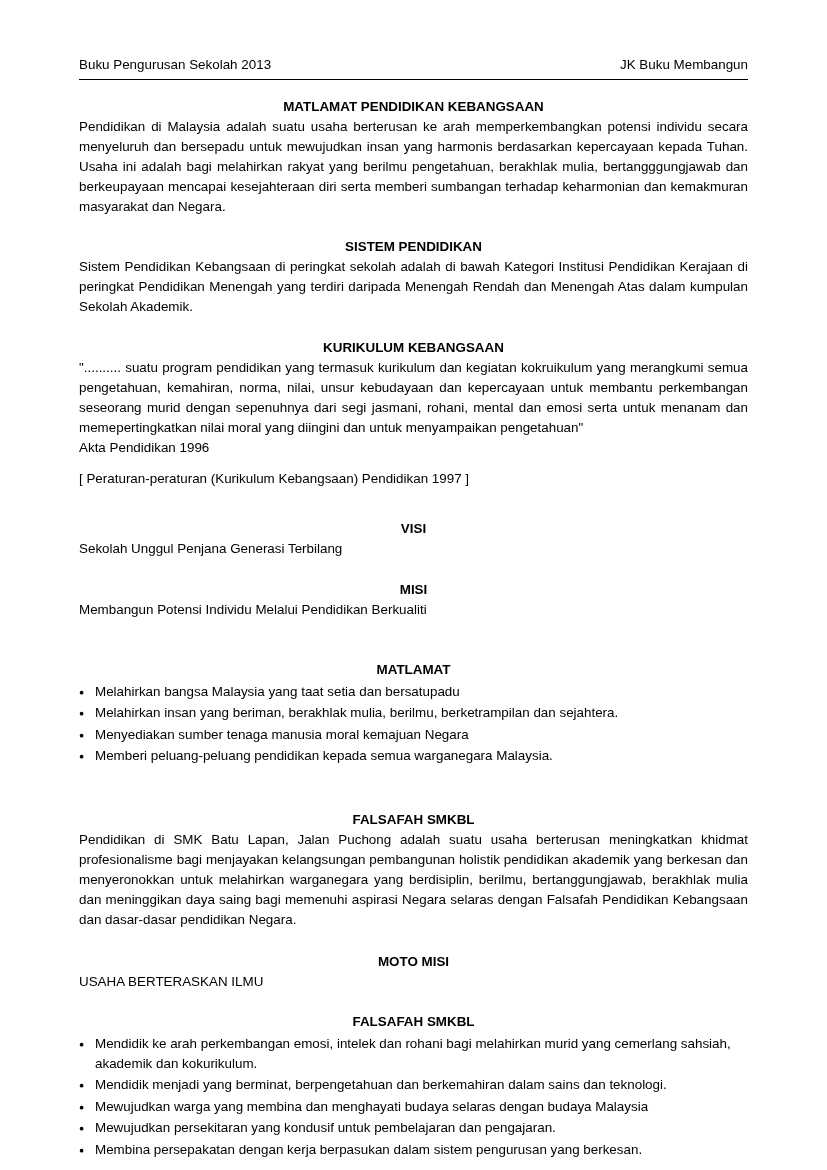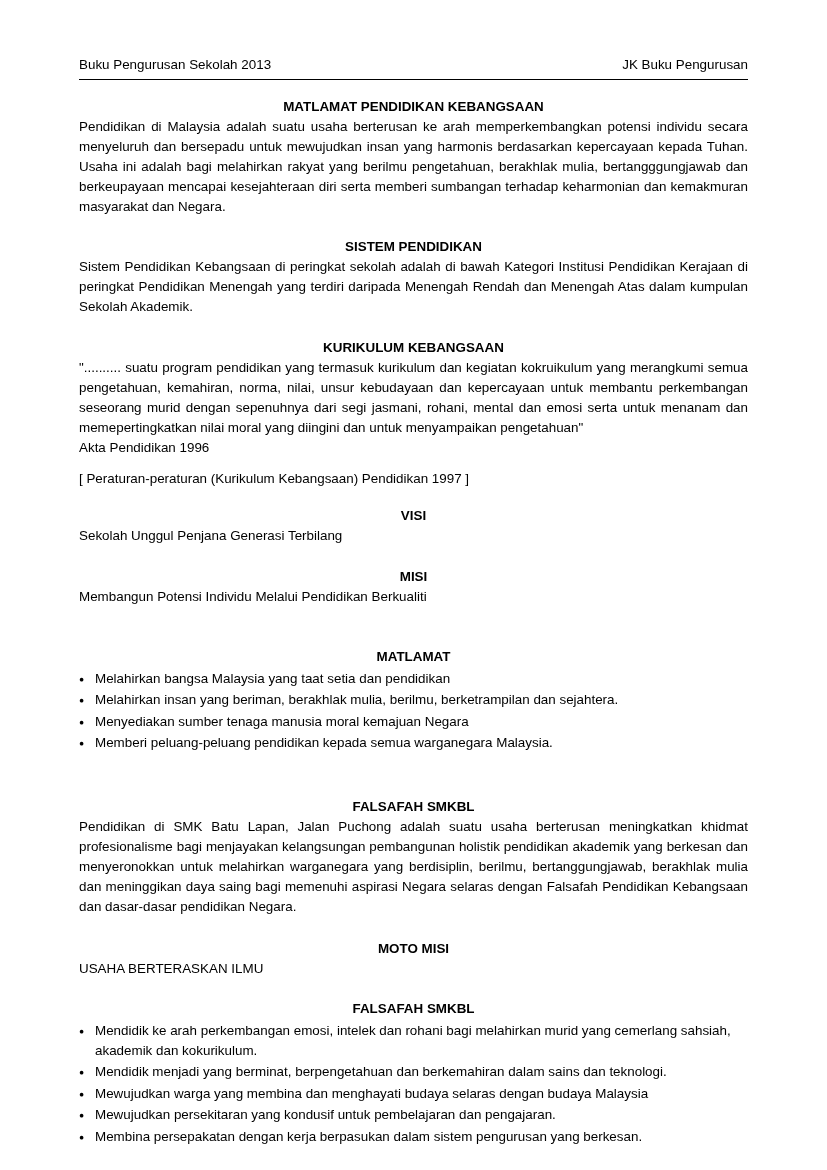--- a/index.html
+++ b/index.html
@@ -49,35 +49,35 @@
     flex: 0 0 16px;
     width: 16px;
     font-size: 8.5px;
     line-height: 20px;
   }
   ul.bullets li .li-text { flex: 1; }
   
   .s-falsafah-k   { margin-top: 17px; }
   .s-sistem       { margin-top: 20px; }
   .s-kurikulum    { margin-top: 21px; }
-  .s-visi         { margin-top: 17px; }
+  .s-visi         { margin-top: 30px; }
   .s-misi         { margin-top: 21px; }
   .s-matlamat     { margin-top: 40px; }
   .s-falsafah-s   { margin-top: 44px; }
   .s-moto         { margin-top: 22px; }
   .s-objektif     { margin-top: 20px; }
 </style>
 </head>
 <body>
 
 <div class="page">
 
   <div class="page-header">
     <span>Buku Pengurusan Sekolah 2013</span>
-    <span>JK Buku Pengurusan</span>
+    <span>JK Buku Membangun</span>
   </div>
 
   <div class="s-falsafah-k">
     <p class="heading">MATLAMAT PENDIDIKAN KEBANGSAAN</p>
     <p class="para">Pendidikan di Malaysia adalah suatu usaha berterusan ke arah memperkembangkan potensi individu secara menyeluruh dan bersepadu untuk mewujudkan insan yang harmonis berdasarkan kepercayaan kepada Tuhan. Usaha ini adalah bagi melahirkan rakyat yang berilmu pengetahuan, berakhlak mulia, bertangggungjawab dan berkeupayaan mencapai kesejahteraan diri serta memberi sumbangan terhadap keharmonian dan kemakmuran masyarakat dan Negara.</p>
   </div>
 
   <div class="s-sistem">
     <p class="heading">SISTEM PENDIDIKAN</p>
     <p class="para">Sistem Pendidikan Kebangsaan di peringkat sekolah adalah di bawah Kategori Institusi Pendidikan Kerajaan di peringkat Pendidikan Menengah yang terdiri daripada Menengah Rendah dan Menengah Atas dalam kumpulan Sekolah Akademik.</p>
@@ -98,21 +98,21 @@
   <div class="s-misi">
     <p class="heading">MISI</p>
     <p class="line">Membangun Potensi Individu Melalui Pendidikan Berkualiti</p>
   </div>
 
   <div class="s-matlamat">
     <p class="heading">MATLAMAT</p>
     <ul class="bullets">
       <li>
         <span class="bullet">●</span>
-        <span class="li-text">Melahirkan bangsa Malaysia yang taat setia dan pendidikan</span>
+        <span class="li-text">Melahirkan bangsa Malaysia yang taat setia dan bersatupadu</span>
       </li>
       <li>
         <span class="bullet">●</span>
         <span class="li-text">Melahirkan insan yang beriman, berakhlak mulia, berilmu, berketrampilan dan sejahtera.</span>
       </li>
       <li>
         <span class="bullet">●</span>
         <span class="li-text">Menyediakan sumber tenaga manusia moral kemajuan Negara</span>
       </li>
       <li>

